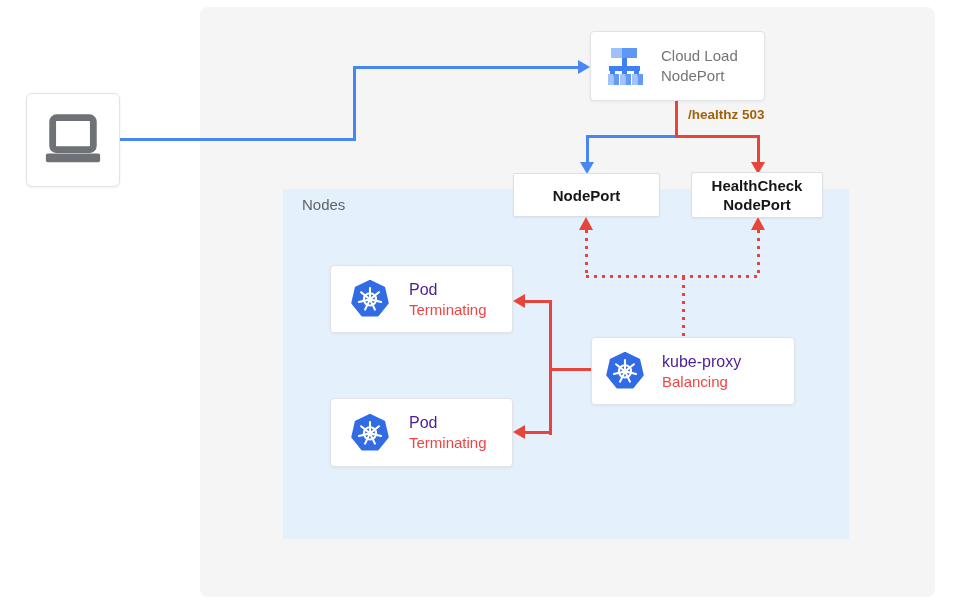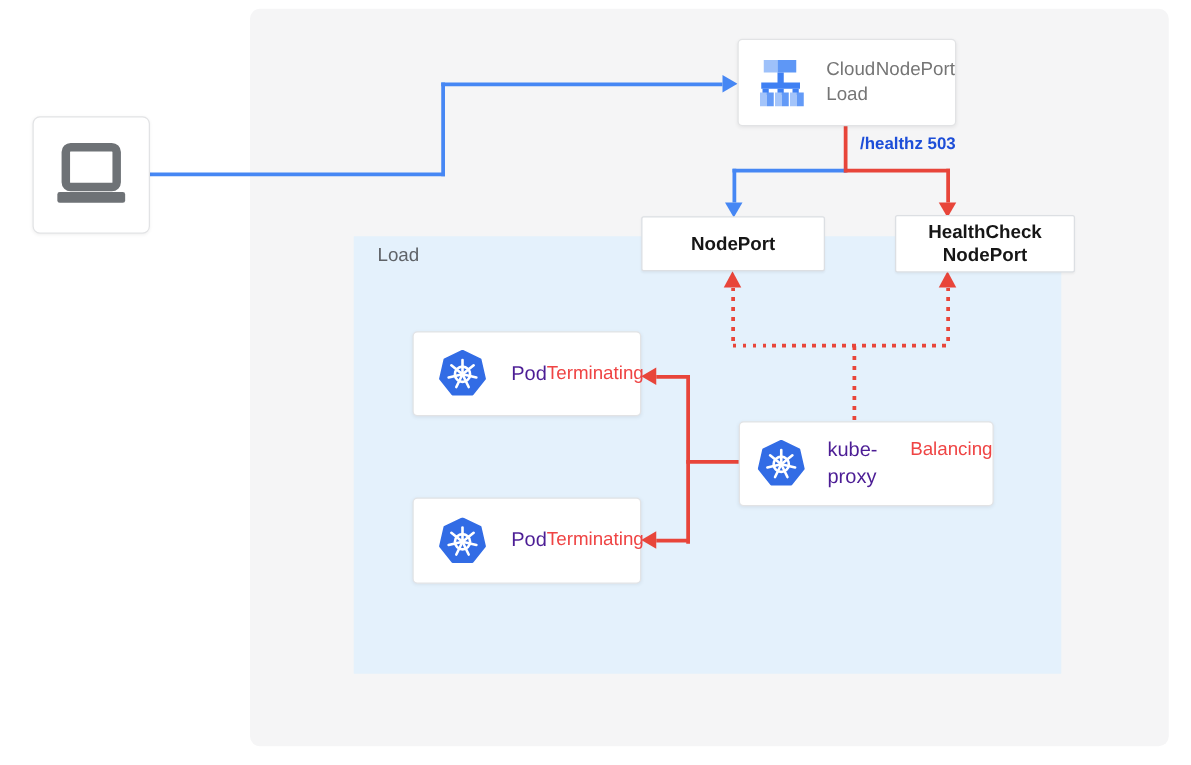--- a/index.html
+++ b/index.html
@@ -8,41 +8,41 @@
   #canvas { position:relative; width:953px; height:612px; background:#fff; overflow:hidden; }
 
   .panel-outer { position:absolute; left:200px; top:7px; width:735px; height:590px;
                  background:#f5f5f6; border-radius:8px; }
   .panel-nodes { position:absolute; left:283px; top:189px; width:566px; height:350px;
                  background:#e4f1fc; }
   .nodes-label { position:absolute; left:302px; top:196px; font-size:15px; color:#5f6368; }
 
   .card { position:absolute; background:#fff; border:1px solid #e2e3e5; border-radius:4px;
           box-shadow:0 1px 3px rgba(0,0,0,0.06); display:flex; align-items:center; }
-  .card .txt { display:flex; flex-direction:row; justify-content:center; }
+  .card .txt { display:flex; flex-direction:column; justify-content:center; }
   .t-primary   { font-size:16px; color:#4c1d95; line-height:21px; }
   .t-secondary { font-size:15px; color:#ef4444; line-height:20px; }
 
   .client-card { left:26px; top:93px; width:94px; height:94px; border-radius:6px; justify-content:center; }
 
   .lb-card { left:590px; top:31px; width:175px; height:70px; padding-left:10px; gap:12px; }
   .lb-card .txt div { font-size:15px; color:#757575; line-height:20px; }
 
   .port-box { position:absolute; background:#fff; border:1px solid #dcdfe3; border-radius:2px;
               box-shadow:0 1px 2px rgba(0,0,0,0.05);
               display:flex; flex-direction:column; align-items:center; justify-content:center;
               font-size:15px; font-weight:bold; color:#161616; line-height:19px; }
   .nodeport-box    { left:513px; top:173px; width:147px; height:44px; }
-  .healthcheck-box { left:716px; top:172px; width:144px; height:46px; }
+  .healthcheck-box { left:691px; top:172px; width:132px; height:46px; }
 
   .pod1-card { left:330px; top:265px; width:183px; height:68px; padding-left:20px; gap:20px; }
   .pod2-card { left:330px; top:398px; width:183px; height:69px; padding-left:20px; gap:20px; }
   .kproxy-card { left:591px; top:337px; width:204px; height:68px; padding-left:14px; gap:18px; }
 
-  .healthz { position:absolute; left:688px; top:107px; font-size:13.5px; font-weight:bold; color:#1d4ed8; }
+  .healthz { position:absolute; left:688px; top:107px; font-size:13.5px; font-weight:bold; color:#a16207; }
 
   
   .seg { position:absolute; }
   .blue { background:#4687f4; }
   .red  { background:#e8453a; }
   .dot-v { width:3px; background:none;
            background-image:repeating-linear-gradient(to bottom,#e8453a 0 3px,transparent 3px 8px); }
   .dot-h { height:3px; background:none;
            background-image:repeating-linear-gradient(to right,#e8453a 0 3px,transparent 3px 8px); }
   .ah { position:absolute; width:0; height:0; }
@@ -54,21 +54,21 @@
 
   svg { display:block; }
 </style>
 </head>
 <body>
 
 <div id="canvas">
 
   <div class="panel-outer"></div>
   <div class="panel-nodes"></div>
-  <div class="nodes-label">Load</div>
+  <div class="nodes-label">Nodes</div>
 
   <div>
     <div class="seg blue" style="left:120px; top:138px; width:236px; height:3px;"></div>
     <div class="seg blue" style="left:353px; top:66px; width:3px; height:75px;"></div>
     <div class="seg blue" style="left:353px; top:66px; width:225px; height:3px;"></div>
     <div class="ah ah-right-blue" style="left:578px; top:60px;"></div>
   </div>
 
   <div>
     <div class="seg red" style="left:675px; top:100px; width:3px; height:38px;"></div>

